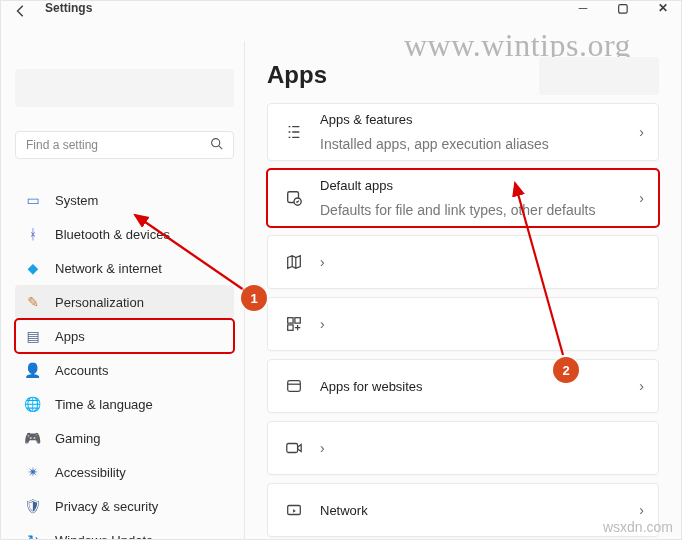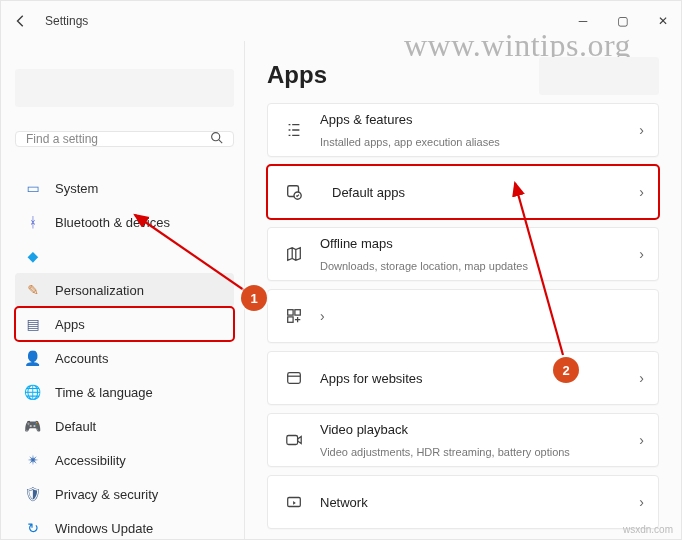--- a/index.html
+++ b/index.html
@@ -1,30 +1,30 @@
 <!DOCTYPE html>
 <html><head>
 <meta charset="utf-8">
 <style>
   * { box-sizing: border-box; margin: 0; padding: 0; font-family: "Segoe UI", Arial, sans-serif; }
   body { width: 682px; height: 540px; background: #fbfbfb; border: 1px solid #e6e6e6; position: relative; overflow: hidden; }
   
-  .titlebar { display: flex; align-items: center; height: 40px; padding: 0 10px; }
+  .titlebar { display: flex; align-items: flex-start; height: 40px; padding: 0 10px; font-weight: bold; }
   .back-btn { width: 20px; height: 20px; display:flex; align-items:center; justify-content:center; color:#3c3c3c; cursor:pointer; margin-right:14px; }
   .title { font-size: 12px; color:#3c3c3c; }
   .winctrls { margin-left:auto; display:flex; gap:24px; align-items:center; color:#3c3c3c; }
   .winctrls span { width:16px; text-align:center; font-size:12px; cursor:pointer;}
   
   .watermark { position:absolute; top:26px; right:50px; font-size:32px; color:#aaa; font-family:"Georgia", serif; letter-spacing:0.5px; pointer-events:none; opacity:0.85;}
-  .wm-bottom { position:absolute; bottom:4px; right:8px; font-size:10px; color:#bbb;margin-top:26px; }
+  .wm-bottom { position:absolute; bottom:4px; right:8px; font-size:14px; color:#bbb;margin-top:26px; }
 
   .content { display:flex; height: calc(100% - 40px); }
   .sidebar { width: 244px; padding: 28px 10px 0 14px; border-right: 1px solid #e8e8e8; position:relative; }
   .placeholder-card { height: 38px; background:#f4f4f4; border-radius:3px; margin-bottom:24px; }
-  .searchwrap { display:flex; align-items:center; height:16px; background:#fff; border:1px solid #e6e6e6; border-radius:4px; padding:0 10px; margin-bottom:24px; }
+  .searchwrap { display:flex; align-items:center; height:28px; background:#fff; border:1px solid #e6e6e6; border-radius:4px; padding:0 10px; margin-bottom:24px; }
   .searchwrap input { border:none; outline:none; flex:1; font-size:12px; color:#555; background:transparent;}
   .searchwrap input::placeholder { color:#888; }
   .searchwrap .sicon { color:#555; font-size:12px;}
   
   .navlist { list-style:none; }
   .navitem { display:flex; align-items:center; height:34px; padding:0 8px; border-radius:4px; cursor:pointer; font-size:13px; color:#2b2b2b; position:relative;}
   .navitem .nicon { width:20px; height:20px; display:flex; align-items:center; justify-content:center; margin-right:12px; font-size:14px; }
   .navitem.highlight { background:#efefef; }
   .navitem.selected { outline:2px solid #d90000; outline-offset:-1px; }
   .ic-system{color:#3b78c9;} .ic-bt{color:#4c5fd0;} .ic-net{color:#1aa0e6;} .ic-pers{color:#cc7a33;}
@@ -32,23 +32,23 @@
   .ic-access{color:#3b6fb8;} .ic-priv{color:#3f6393;} .ic-wu{color:#0f7ad6;}
   
   .main { flex:1; padding: 16px 22px 0 22px; overflow-y:auto; position:relative;}
   .page-title { font-size:24px; font-weight:600; color:#222; margin-bottom:14px; margin-top:4px;}
   .ph-right { width:120px; height:38px; background:#f4f4f4; border-radius:3px; position:absolute; right:22px; top:16px;}
   
   .card { display:flex; align-items:center; background:#fff; border:1px solid #e9e9e9; border-radius:4px; padding:8px 14px; margin-bottom:8px; cursor:pointer; min-height:54px; box-shadow: 0 1px 0 rgba(0,0,0,0.02);}
   .card .cicon { width:24px; height:24px; display:flex; align-items:center; justify-content:center; margin-right:14px; color:#444; flex-shrink:0;}
   .card .ctext { flex:1; }
   .card .ctitle { font-size:13px; color:#222; }
-  .card .csub { font-size:11px; color:#777; margin-top:9px;}
+  .card .csub { font-size:14px; color:#777; margin-top:9px;}
   .card .chev { color:#666; font-size:14px; }
-  .card.redbox { outline:2px solid #d90000; outline-offset:-1px;gap:12px; }
+  .card.redbox { outline:2px solid #d90000; outline-offset:-1px; }
   
   .annot-step { position:absolute; width:26px; height:26px; border-radius:50%; background:#d94b1f; color:#fff; display:flex; align-items:center; justify-content:center; font-size:13px; font-weight:600; z-index:5; box-shadow:0 0 0 2px rgba(255,255,255,0.6);}
   
   svg.arrow { position:absolute; pointer-events:none; z-index:4; }
 </style>
 </head>
 <body>
 
 <div class="titlebar">
   <div class="back-btn">
@@ -82,40 +82,41 @@
       <li class="navitem">
           <span class="nicon ic-system">▭</span>
           <span>System</span>
         </li>
       <li class="navitem">
           <span class="nicon ic-bt">ᚼ</span>
           <span>Bluetooth &amp; devices</span>
         </li>
       <li class="navitem">
           <span class="nicon ic-net">◆</span>
+          <span>Network &amp; internet</span>
         </li>
       <li class="navitem highlight">
           <span class="nicon ic-pers">✎</span>
           <span>Personalization</span>
         </li>
       <li class="navitem selected">
           <span class="nicon ic-apps">▤</span>
           <span>Apps</span>
         </li>
       <li class="navitem">
           <span class="nicon ic-acc">👤</span>
           <span>Accounts</span>
         </li>
       <li class="navitem">
           <span class="nicon ic-time">🌐</span>
           <span>Time &amp; language</span>
         </li>
       <li class="navitem">
           <span class="nicon ic-game">🎮</span>
-          <span>Default</span>
+          <span>Gaming</span>
         </li>
       <li class="navitem">
           <span class="nicon ic-access">✴</span>
           <span>Accessibility</span>
         </li>
       <li class="navitem">
           <span class="nicon ic-priv">🛡</span>
           <span>Privacy &amp; security</span>
         </li>
       <li class="navitem">
@@ -155,34 +156,31 @@
     <div class="card redbox">
       <span class="cicon">
           <svg width="18" height="18" viewBox="0 0 20 20">
             <rect x="3" y="3" width="12" height="12" rx="2" fill="none" stroke="#444" stroke-width="1.5"></rect>
             <circle cx="14" cy="14" r="4" fill="#fff" stroke="#444" stroke-width="1.5"></circle>
             <path d="M12.5 14l1 1 2-2" stroke="#444" stroke-width="1.3" fill="none"></path>
           </svg>
         </span>
       <div class="ctext">
           <div class="ctitle">Default apps</div>
+          <div class="csub">Defaults for file and link types, other defaults</div>
         </div>
       <span class="chev">›</span>
     </div>
 
     <div class="card">
       <span class="cicon">
           <svg width="18" height="18" viewBox="0 0 20 20">
             <path d="M3 5l5-2 4 2 5-2v12l-5 2-4-2-5 2z M8 3v12 M12 5v12" fill="none" stroke="#444" stroke-width="1.4"></path>
           </svg>
         </span>
-      <div class="ctext">
-          <div class="ctitle">Offline maps</div>
-          <div class="csub">Downloads, storage location, map updates</div>
-        </div>
       <span class="chev">›</span>
     </div>
 
     <div class="card">
       <span class="cicon">
           <svg width="18" height="18" viewBox="0 0 20 20">
             <rect x="3" y="3" width="6" height="6" fill="none" stroke="#444" stroke-width="1.4"></rect>
             <rect x="11" y="3" width="6" height="6" fill="none" stroke="#444" stroke-width="1.4"></rect>
             <rect x="3" y="11" width="6" height="6" fill="none" stroke="#444" stroke-width="1.4"></rect>
             <path d="M14 11v6M11 14h6" stroke="#444" stroke-width="1.4"></path>
@@ -204,24 +202,20 @@
       <span class="chev">›</span>
     </div>
 
     <div class="card">
       <span class="cicon">
           <svg width="18" height="18" viewBox="0 0 20 20">
             <rect x="2" y="5" width="12" height="10" rx="2" fill="none" stroke="#444" stroke-width="1.4"></rect>
             <path d="M14 9l4-3v8l-4-3z" fill="none" stroke="#444" stroke-width="1.4"></path>
           </svg>
         </span>
-      <div class="ctext">
-          <div class="ctitle">Video playback</div>
-          <div class="csub">Video adjustments, HDR streaming, battery options</div>
-        </div>
       <span class="chev">›</span>
     </div>
 
     <div class="card">
       <span class="cicon">
           <svg width="18" height="18" viewBox="0 0 20 20">
             <rect x="3" y="5" width="14" height="10" rx="1.5" fill="none" stroke="#444" stroke-width="1.4"></rect>
             <path d="M9 9l3 2-3 2z" fill="#444"></path>
           </svg>
         </span>

